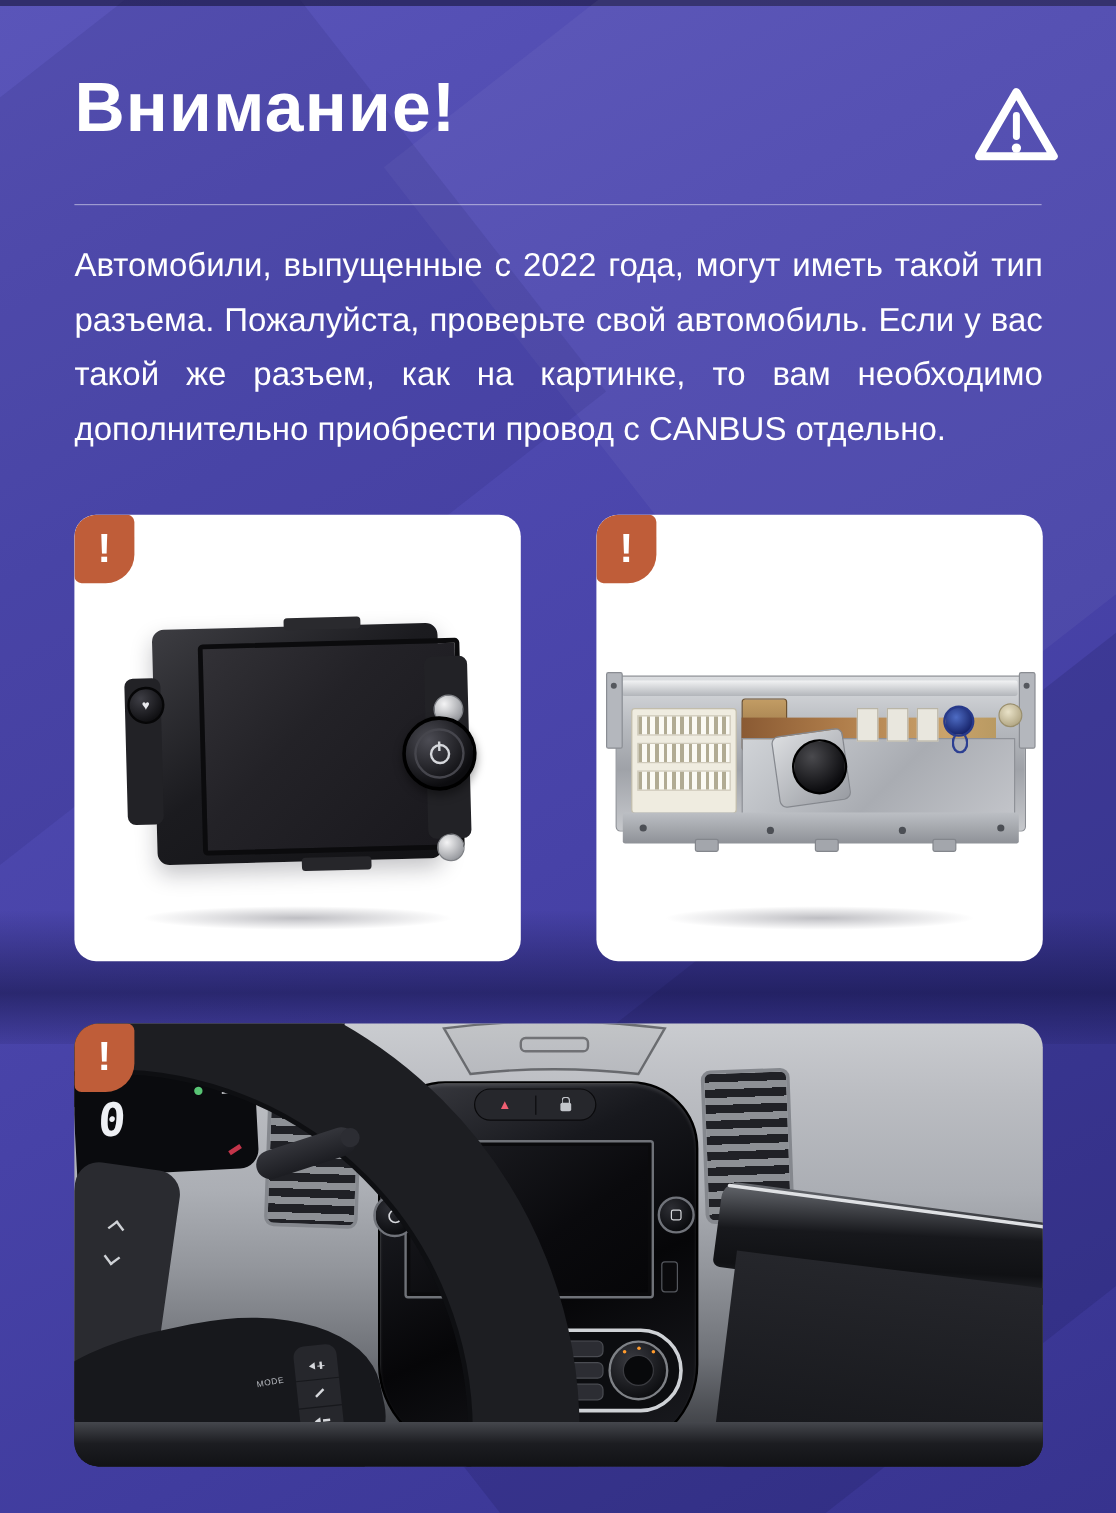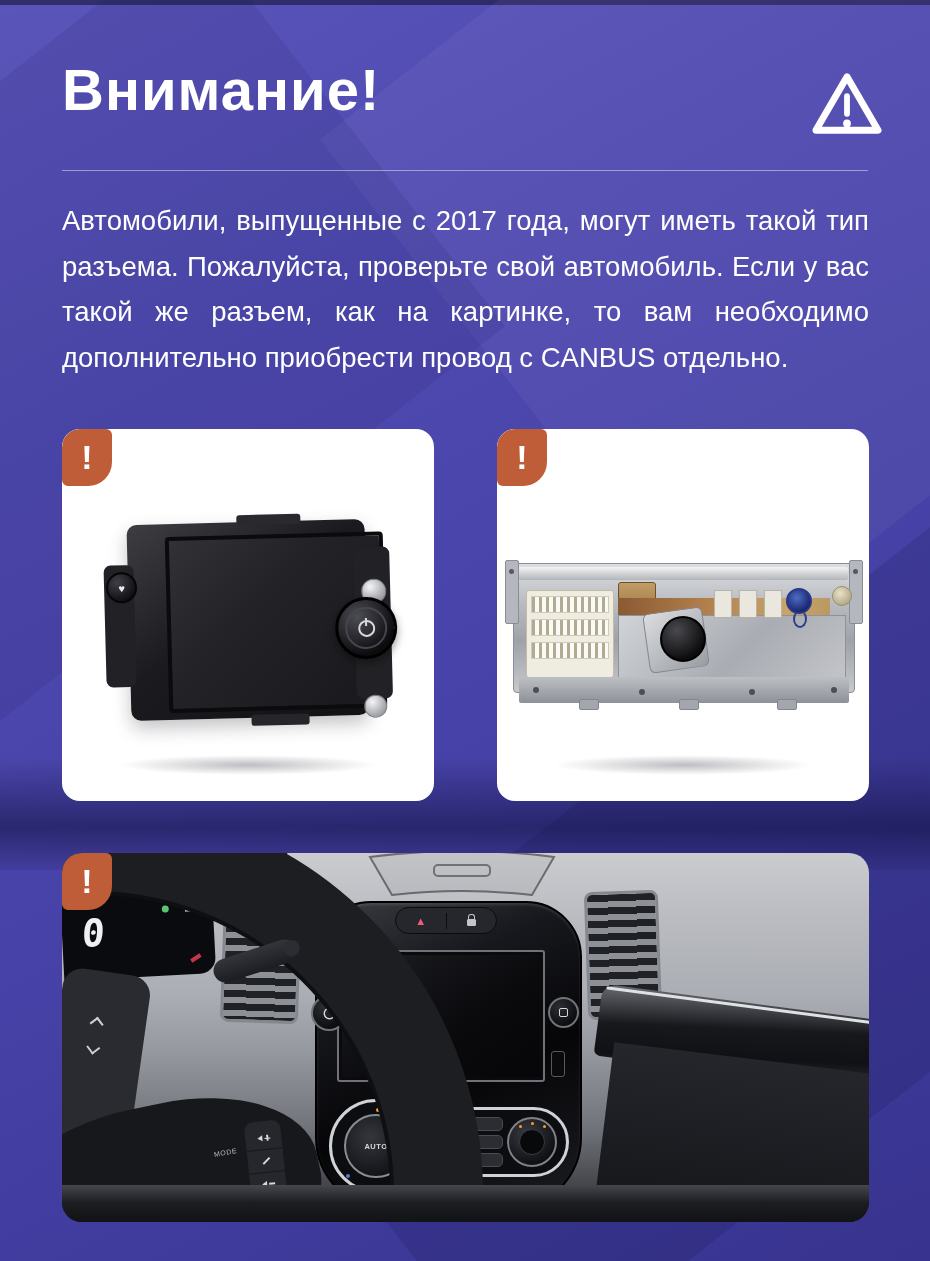--- a/index.html
+++ b/index.html
@@ -191,21 +191,21 @@
 <div class="warn-icon">
   <svg width="74" height="68" viewBox="0 0 76 70">
     <polygon points="38,7 70,62 6,62" fill="none" stroke="#ffffff" stroke-width="7" stroke-linejoin="round"></polygon>
     <line x1="38" y1="27" x2="38" y2="45" stroke="#ffffff" stroke-width="6" stroke-linecap="round"></line>
     <circle cx="38" cy="55" r="4" fill="#ffffff"></circle>
   </svg>
 </div>
 
 <div class="divider"></div>
 
-<div class="notice">Автомобили, выпущенные с 2017 года, могут иметь такой тип разъема. Пожалуйста, проверьте свой автомобиль. Если у вас такой же разъем, как на картинке, то вам необходимо дополнительно приобрести провод с CANBUS отдельно.</div>
+<div class="notice">Автомобили, выпущенные с 2022 года, могут иметь такой тип разъема. Пожалуйста, проверьте свой автомобиль. Если у вас такой же разъем, как на картинке, то вам необходимо дополнительно приобрести провод с CANBUS отдельно.</div>
 
 <div class="card card-left">
   <div class="badge">
     <span>!</span>
   </div>
   <div class="photo-shadow"></div>
   <div class="unit-wrap">
     <div class="unit-body">
       <div class="unit-tab-t"></div>
       <div class="unit-tab-b"></div>
@@ -302,28 +302,20 @@
     <div class="screen">
       <div class="screen-inner"></div>
     </div>
     <div class="rbtn pwr-btn">
       <span class="pwr pwr-s"></span>
     </div>
     <div class="rbtn home-btn">
       <span class="home-dot"></span>
     </div>
     <div class="usb"></div>
-    <div class="clim-knob-l">
-      <div class="dial">
-        <span class="auto-label">AUTO</span>
-      </div>
-      <span class="dot" style="left:44px;top:6px;background:#ffa033;"></span>
-      <span class="dot" style="left:14px;top:72px;background:#4d7fd3;"></span>
-      <span class="dot" style="left:70px;top:72px;background:#d34d5c;"></span>
-    </div>
     <div class="clim-pill">
       <div class="btn-grid">
         <div class="gbtn"></div>
           <div class="gbtn"></div>
           <div class="gbtn"></div>
         <div class="gbtn"></div>
           <div class="gbtn"></div>
           <div class="gbtn"></div>
       </div>
       <div class="clim-knob-r">

